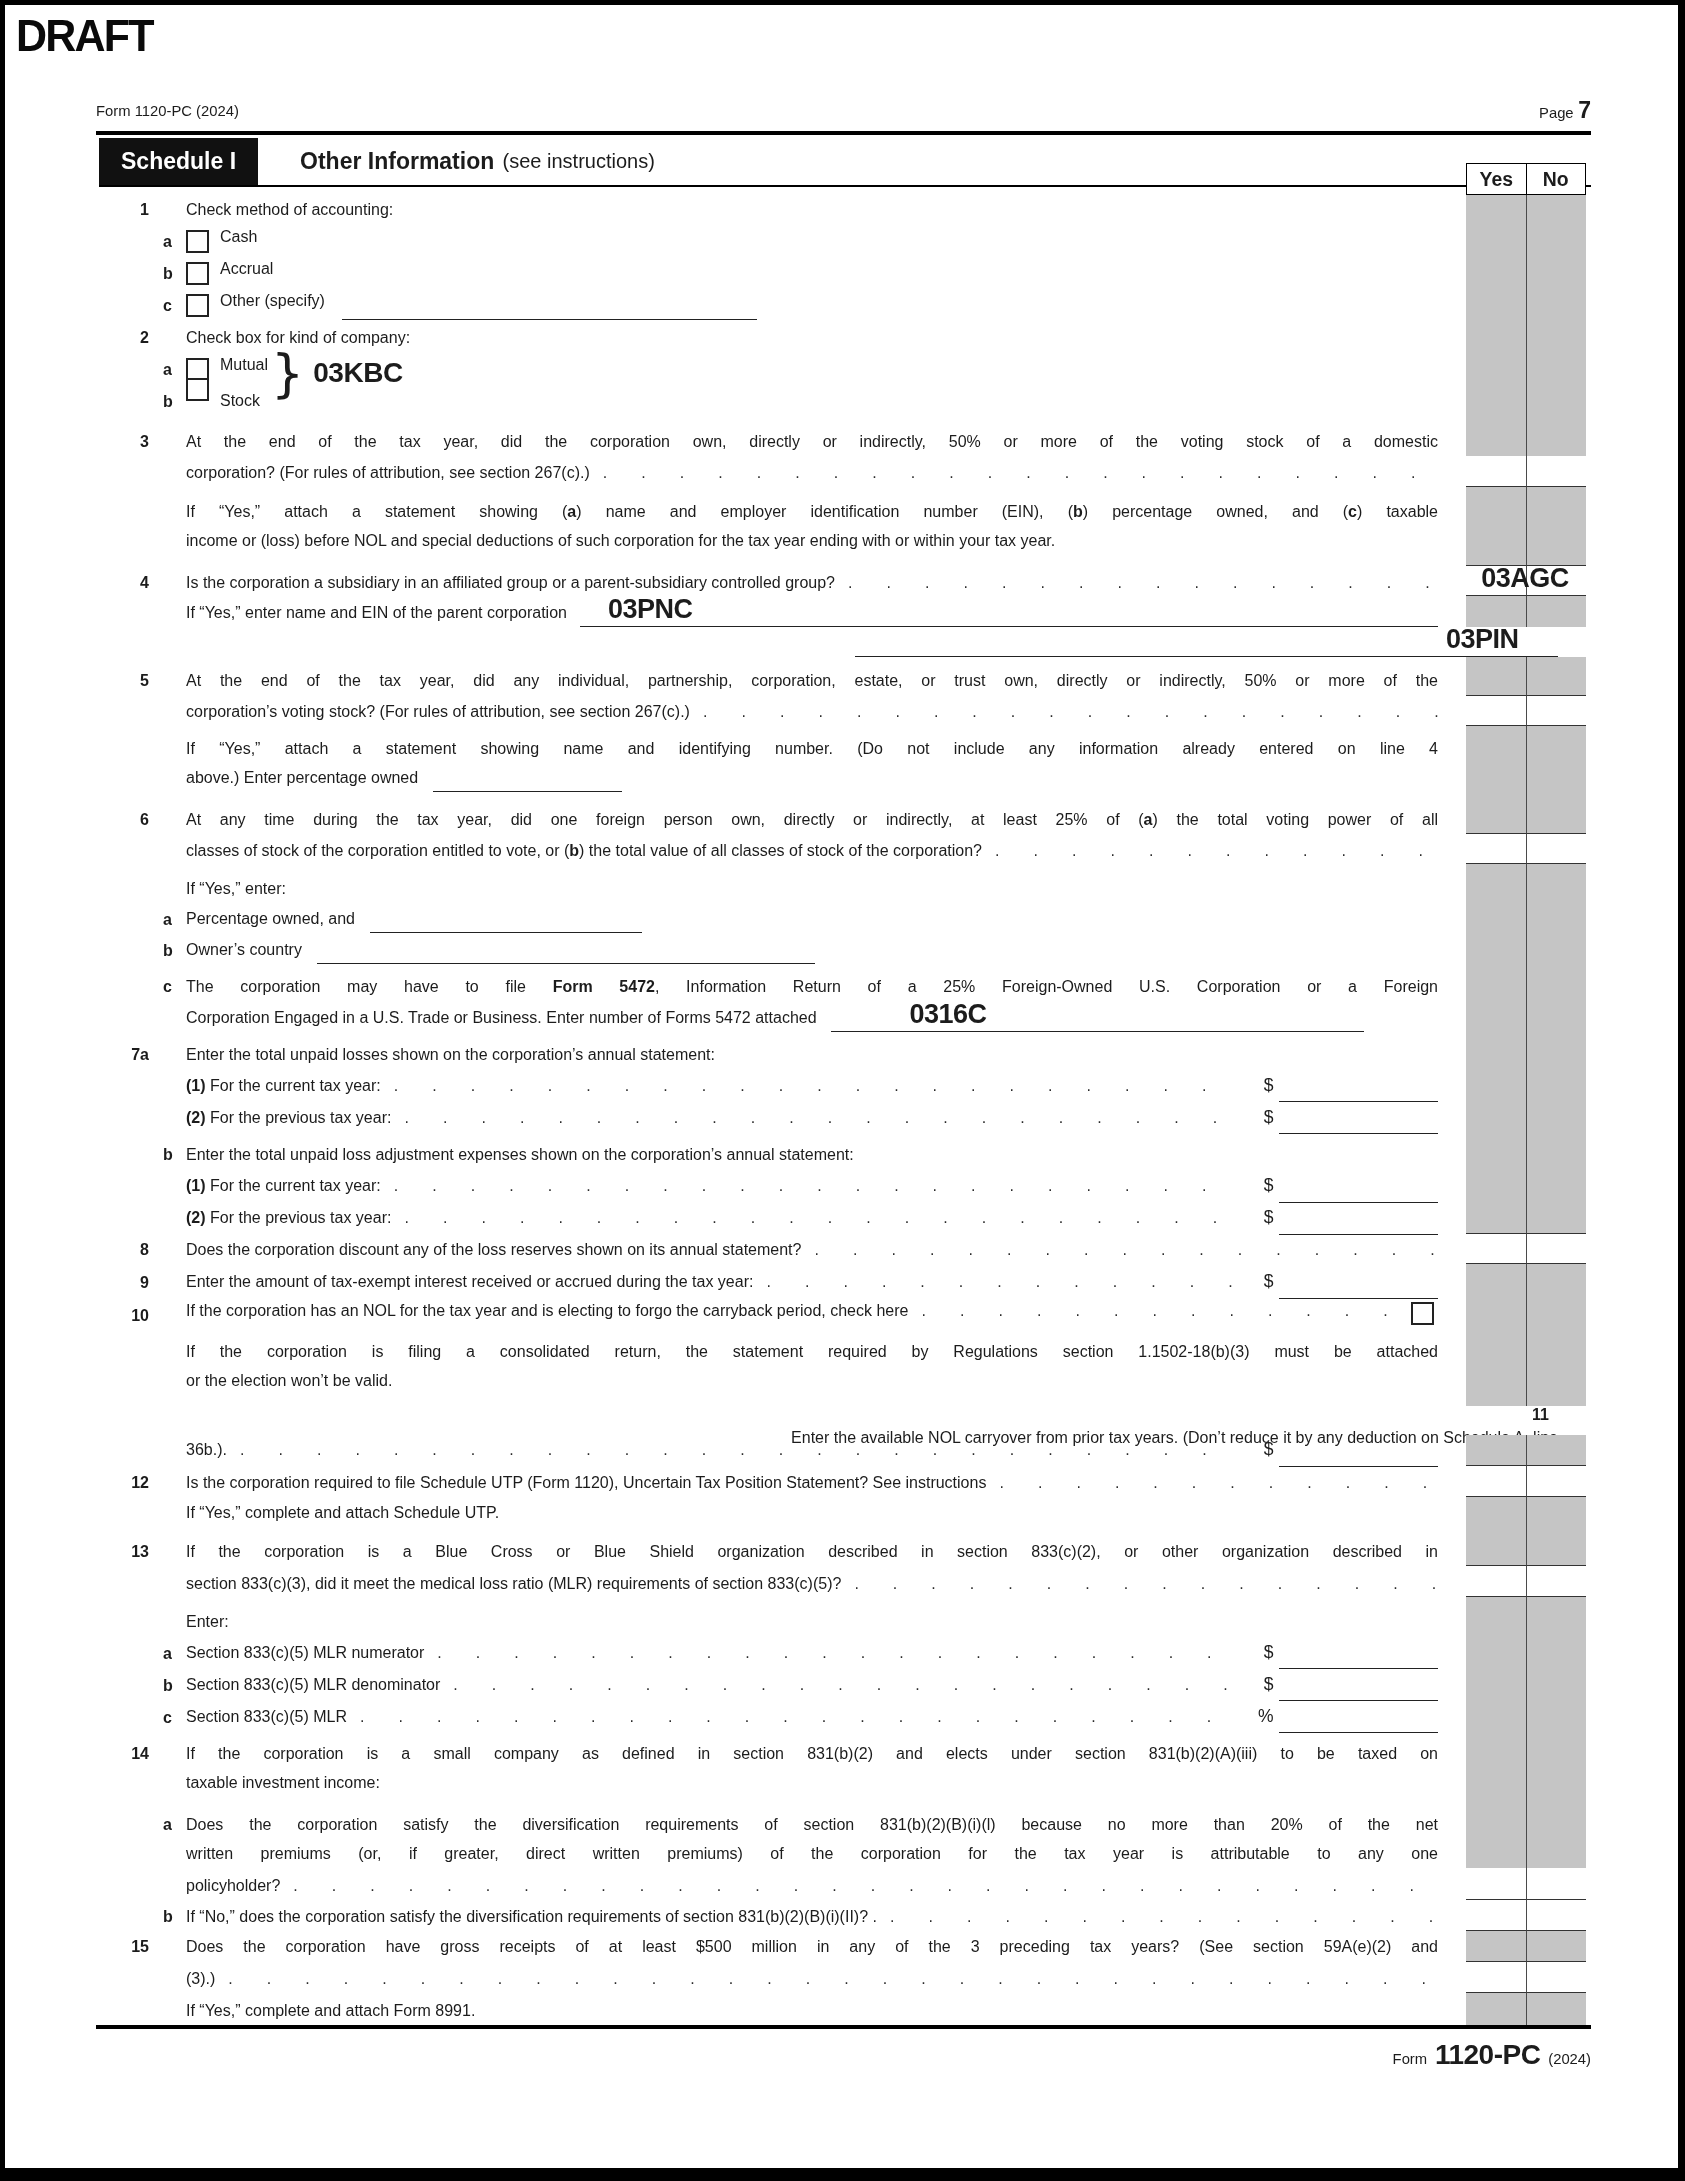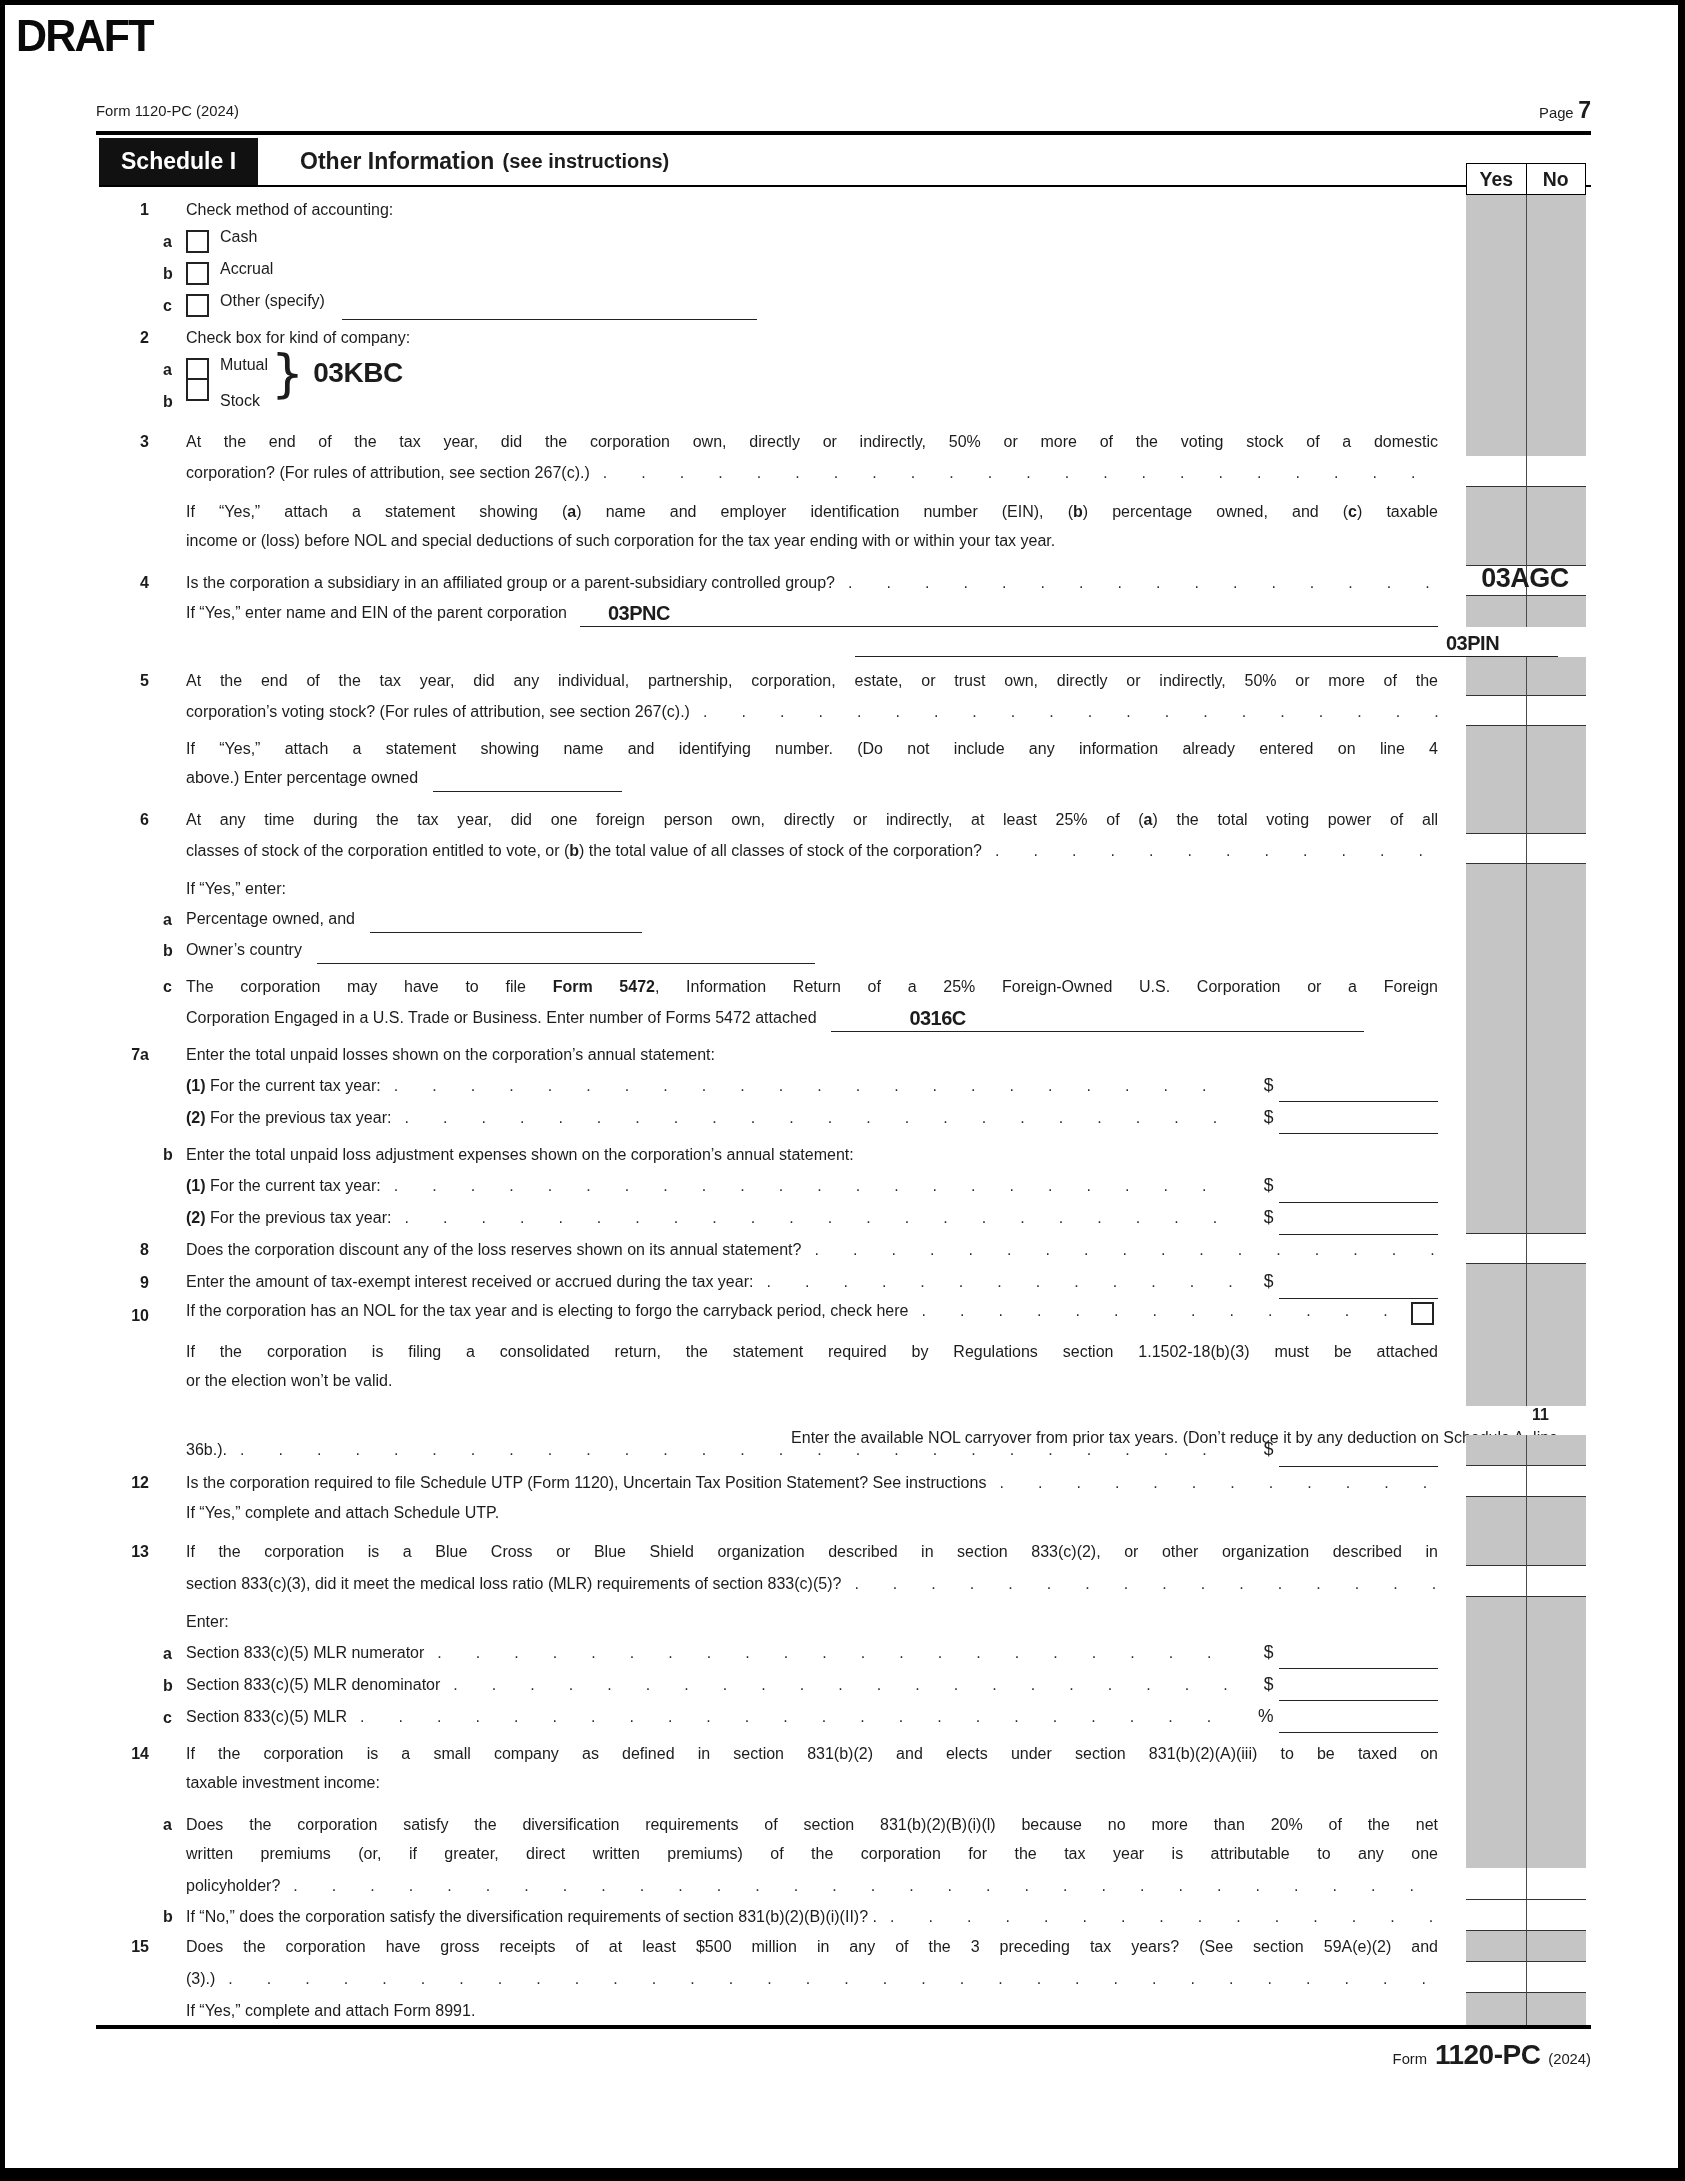--- a/index.html
+++ b/index.html
@@ -10,39 +10,39 @@
   
   .hdr{position:relative;height:190px;}
   .form-id-top{position:absolute;left:91px;top:98px;font-size:14.8px;}
   .page-id{position:absolute;right:87px;top:92px;font-size:14.8px;}
   .page-id b{font-size:23px;margin-left:4.6px;}
   .thick-rule{position:absolute;left:91px;right:87px;top:126px;height:3.7px;background:#000;}
   .schbar{position:absolute;left:94px;right:87px;top:133px;height:47px;border-bottom:2.8px solid #000;display:flex;align-items:stretch;}
   .schbox{background:#111;color:#fff;font-weight:bold;font-size:23px;display:flex;align-items:center;padding:0 22px;}
   .schtitle{display:flex;align-items:center;margin-left:42px;font-size:23px;}
   .schtitle b{margin-right:8.3px;}
-  .schnote{font-size:20px;font-weight:bold;}
+  .schnote{font-size:20px;font-weight:normal;}
   .ynhead{position:absolute;right:92px;top:158px;width:120px;height:32px;box-sizing:border-box;border:1.8px solid #000;display:flex;background:#fff;}
   .ynhead span{flex:1;display:flex;align-items:center;justify-content:center;font-weight:bold;font-size:19.4px;}
   .ynhead .nh{border-left:1.8px solid #000;}
   
   .rows{position:relative;}
   .row{display:flex;align-items:flex-end;box-sizing:border-box;padding-left:113px;padding-right:92px;position:relative;}
   .lab{width:68px;flex:none;display:flex;align-self:flex-end;padding-bottom:4.6px;font-size:16px;}
   .num{min-width:31px;text-align:right;font-weight:bold;}
   .let{margin-left:14px;font-weight:bold;}
   .content{flex:1;min-width:0;display:flex;align-items:baseline;align-self:flex-end;padding-bottom:4.6px;padding-right:28px;font-size:16px;position:relative;}
   .txt{white-space:nowrap;}
   .txt.jt{flex:1;white-space:normal;text-align:justify;text-align-last:justify;}
   .dots{flex:1;overflow:hidden;white-space:nowrap;letter-spacing:14.8px;margin-left:13px;color:#2a2a2a;}
   .cb{width:23px;height:23px;box-sizing:border-box;border:2.3px solid #222;background:#fff;flex:none;align-self:center;margin-right:11px;position:relative;top:1.8px;}
   .rcb{margin-left:16.6px;margin-right:3.7px;align-self:center;top:0;}
   .ul{border-bottom:1.8px solid #222;height:22px;align-self:flex-end;margin-bottom:-4.6px;position:relative;flex:none;}
   .ul.flexline{flex:1;}
-  .fill{position:absolute;bottom:0.9px;font-weight:800;font-size:20px;letter-spacing:-0.5px;white-space:nowrap;}
+  .fill{position:absolute;bottom:0.9px;font-weight:800;font-size:27px;letter-spacing:-0.5px;white-space:nowrap;}
   .sym{margin:0 5.5px 0 31px;font-size:17.5px;flex:none;}
   .rul{width:159px;border-bottom:1.8px solid #222;height:22px;align-self:flex-end;margin-bottom:-6.5px;flex:none;}
   .cell{width:60px;flex:none;align-self:stretch;box-sizing:border-box;}
   .cell.gray{background:#c5c5c5;}
   .cell.white{background:#fff;border-top:1.8px solid #333;border-bottom:1.8px solid #333;}
   .cell.white.nt{border-top:none;}
   .ncell{border-left:1.8px solid #4a4a4a;}
   .anscode{position:absolute;right:92px;width:122px;bottom:1.8px;text-align:center;font-weight:800;font-size:27px;letter-spacing:-0.5px;}
   .bracegrp{display:inline-flex;align-items:center;position:relative;top:-14.8px;margin-left:11px;}
   .brace{font-size:52px;font-weight:400;line-height:0.9;font-family:"DejaVu Sans",sans-serif;}

